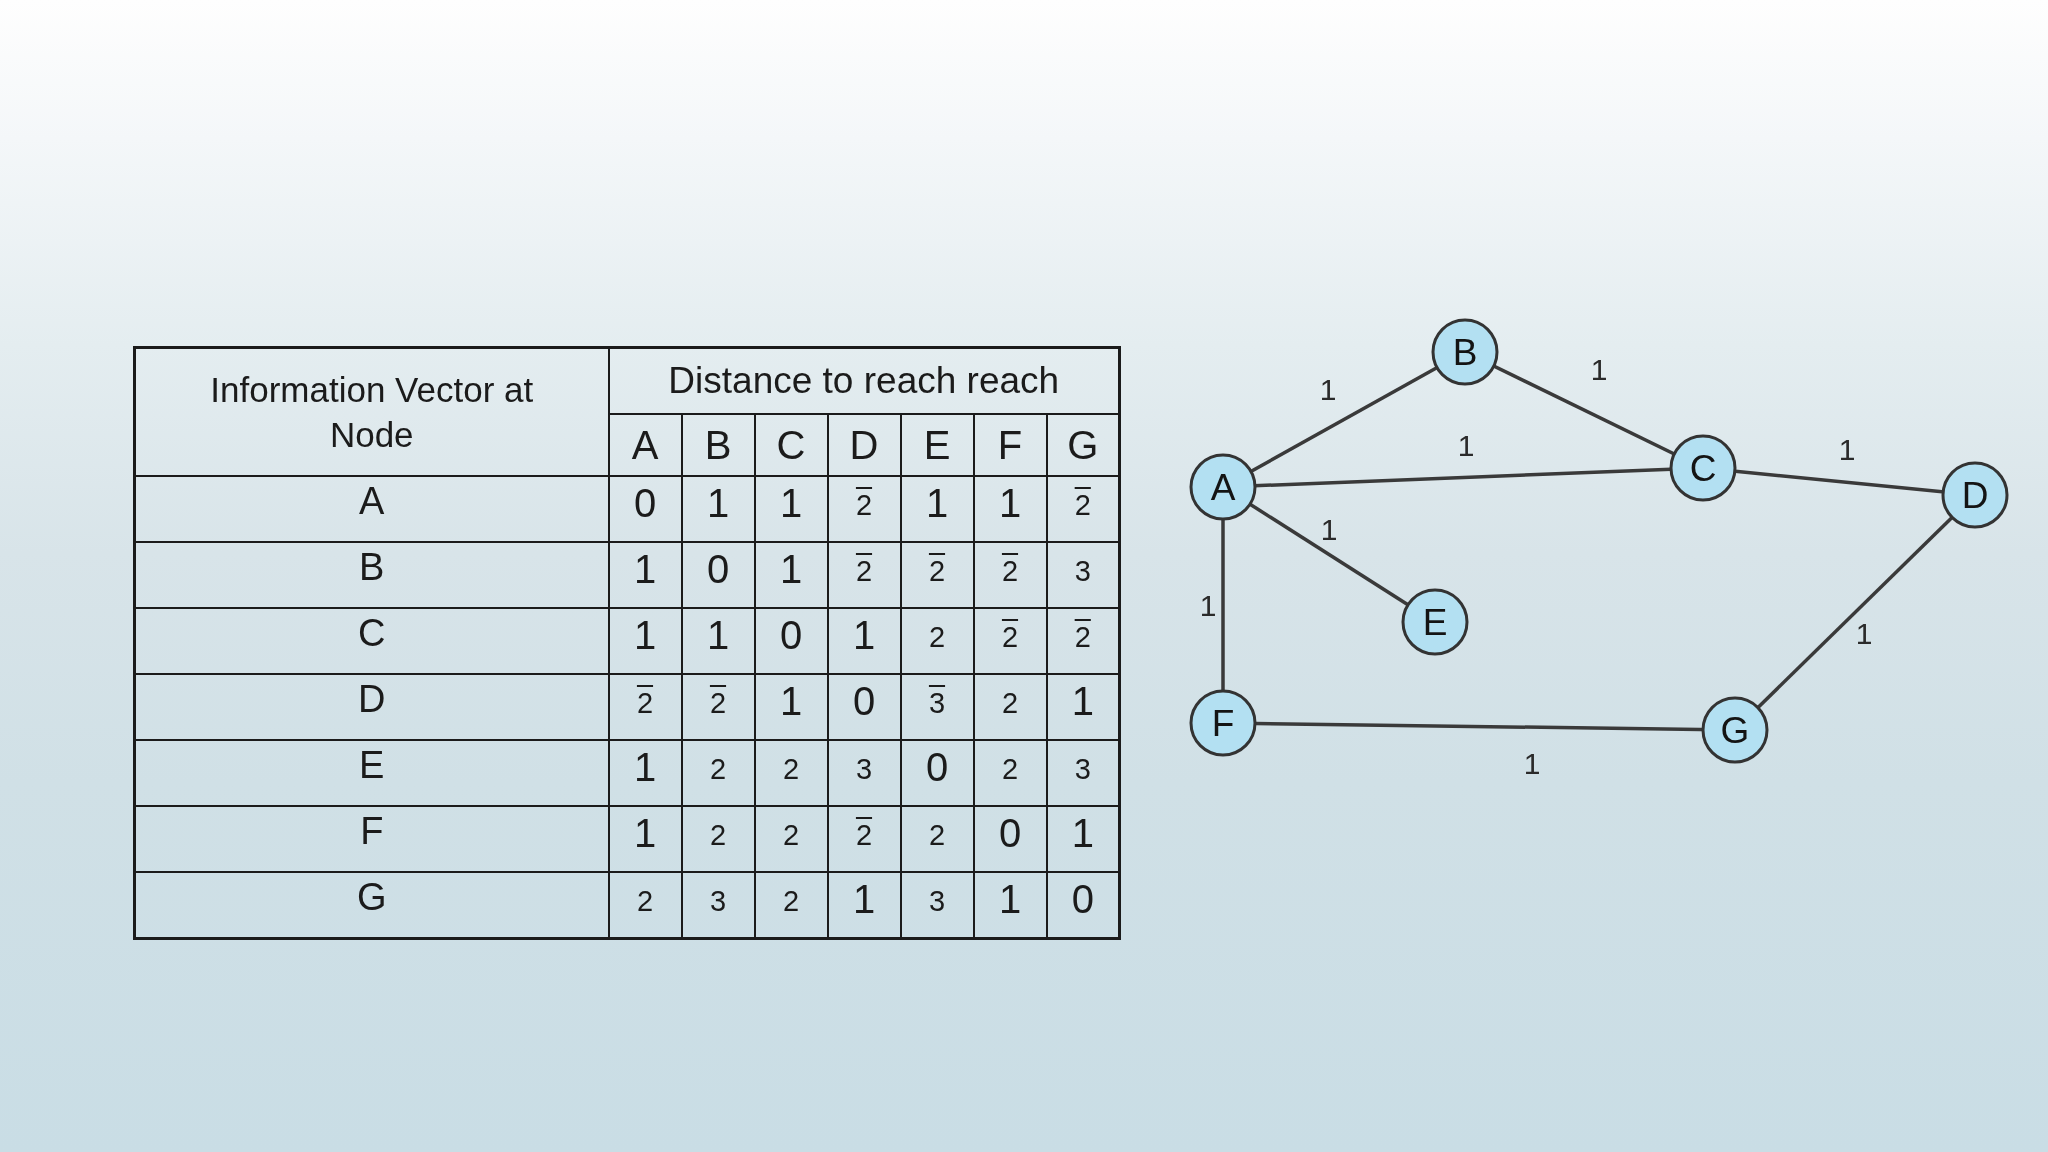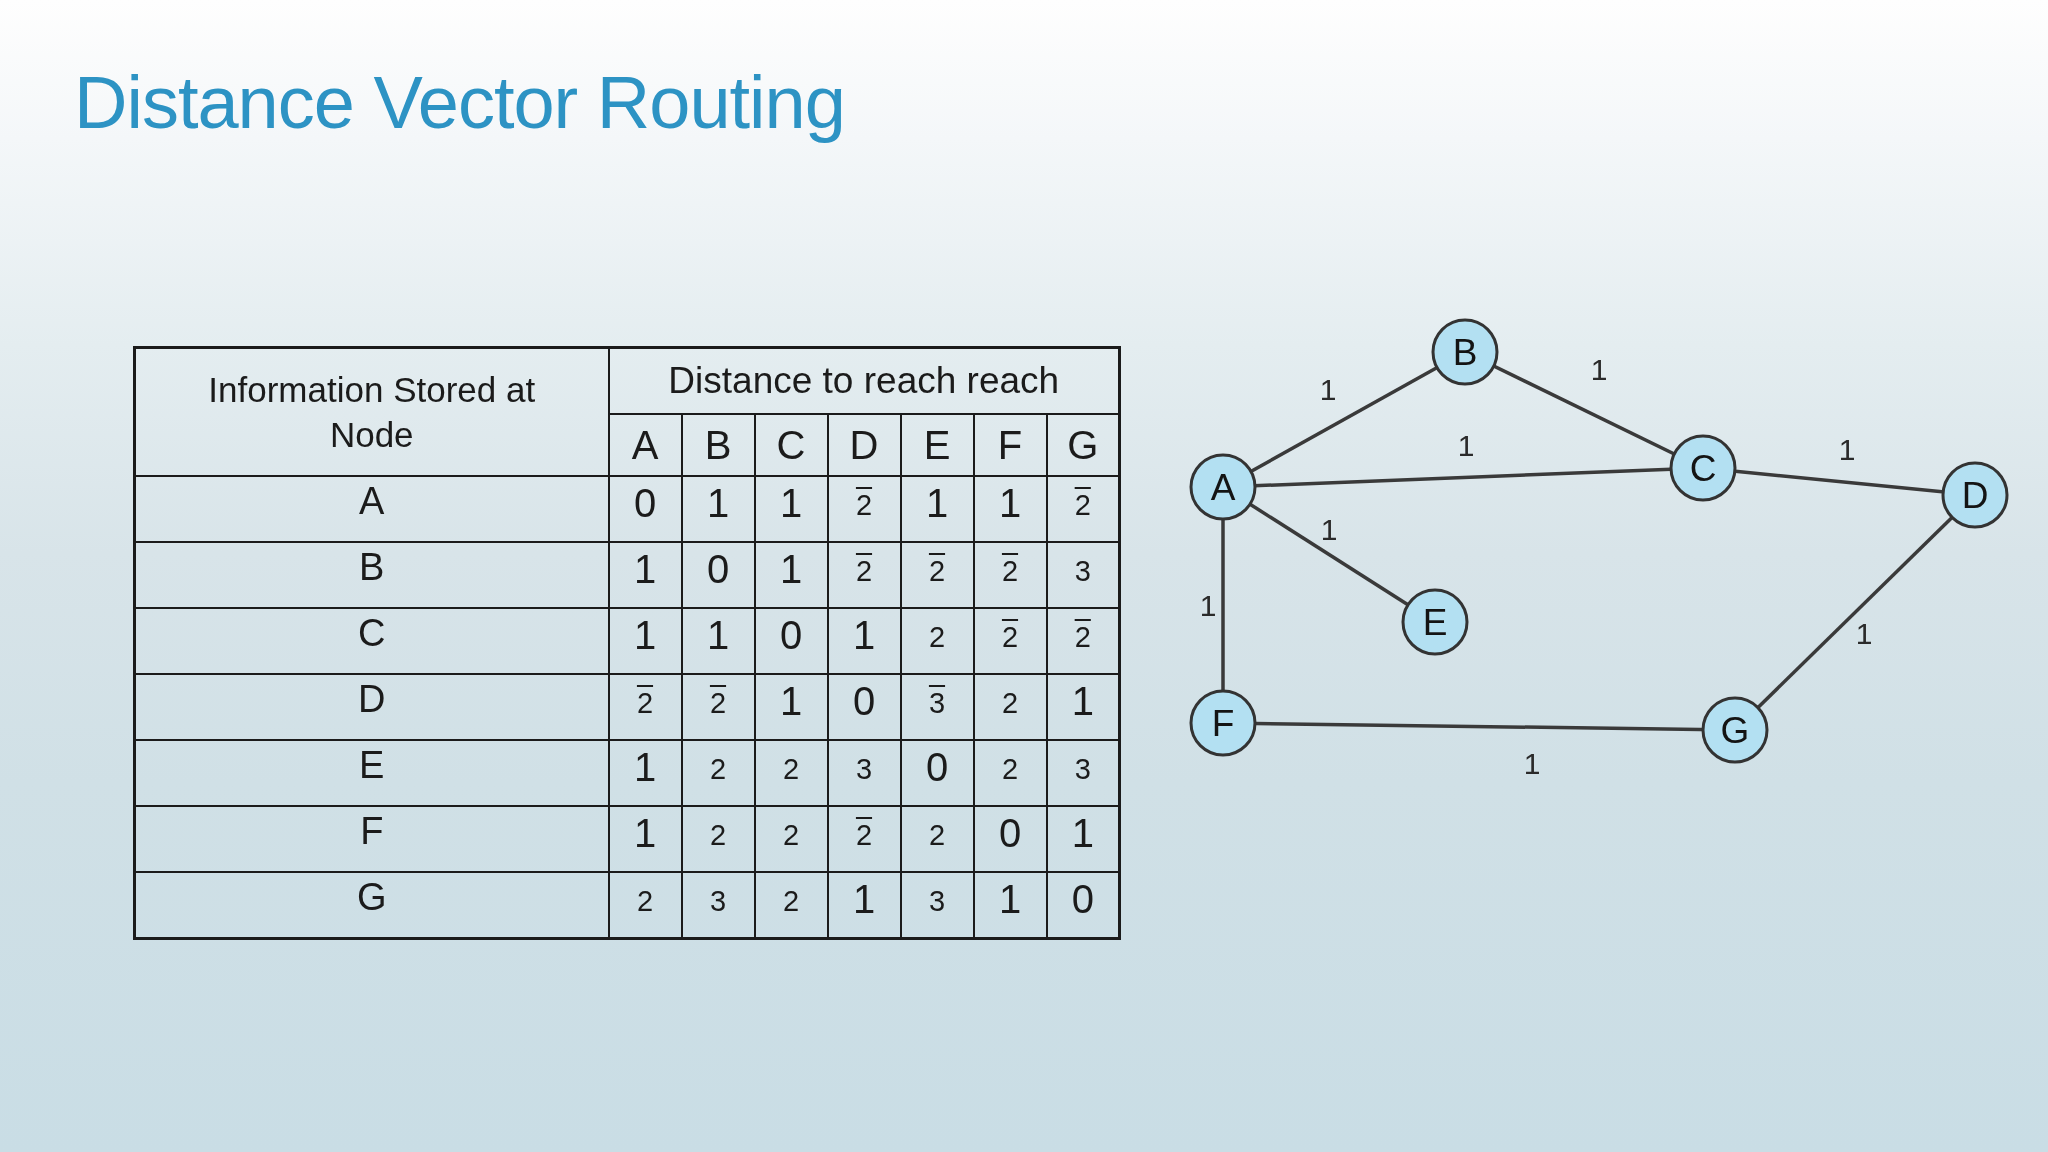--- a/index.html
+++ b/index.html
@@ -50,37 +50,36 @@
   .graph-svg line{stroke-width:3.5px;}
   .graph-svg circle{stroke-width:3px;}
   .elabel{font-size:30px;fill:#2a2a2a;text-anchor:middle;font-family:"Liberation Sans",sans-serif;}
   .nlabel{font-size:37px;fill:#141414;text-anchor:middle;font-family:"Liberation Sans",sans-serif;}
 </style>
 </head>
 <body>
 
 <div class="slide">
 
-  <div class="title" style="color: rgb(45, 147, 196);">Distance Vector Routing</div>
 
   <table class="routing-table">
     <colgroup>
         <col class="labelcol">
         <col>
         <col>
         <col>
         <col>
         <col>
         <col>
         <col>
       </colgroup>
     <thead>
       <tr>
         <th class="corner" rowspan="2">
-          <div>Information Stored at</div>
+          <div>Information Vector at</div>
           <div>Node</div>
         </th>
         <th class="group" colspan="7">Distance to reach reach</th>
       </tr>
       <tr>
           <th class="dest">A</th>
           <th class="dest">B</th>
           <th class="dest">C</th>
           <th class="dest">D</th>
           <th class="dest">E</th>

